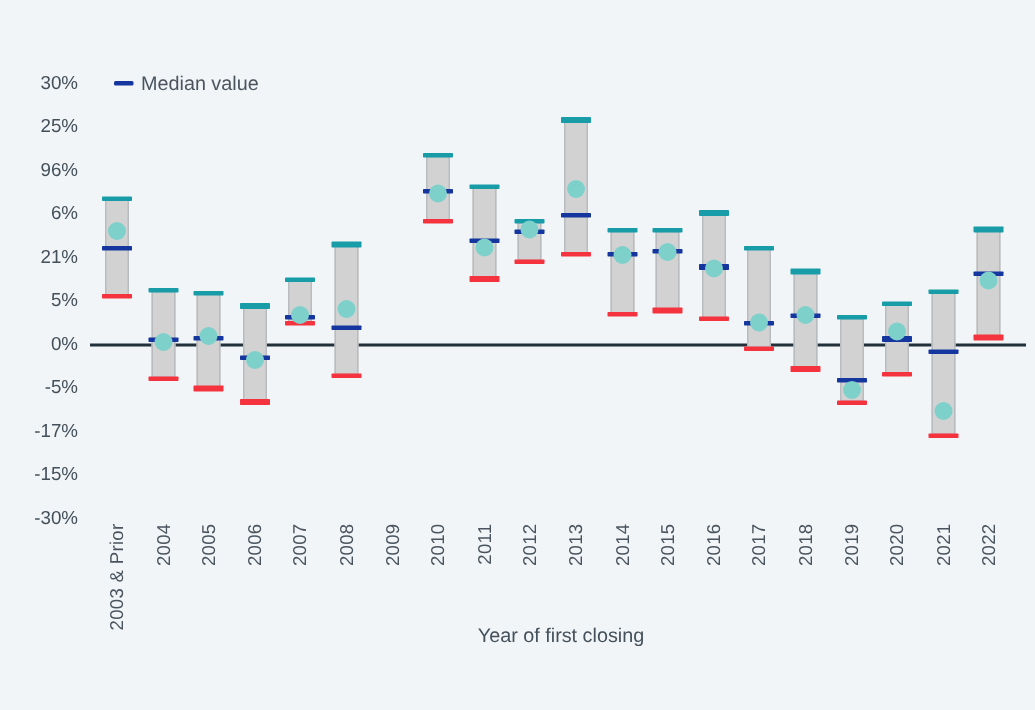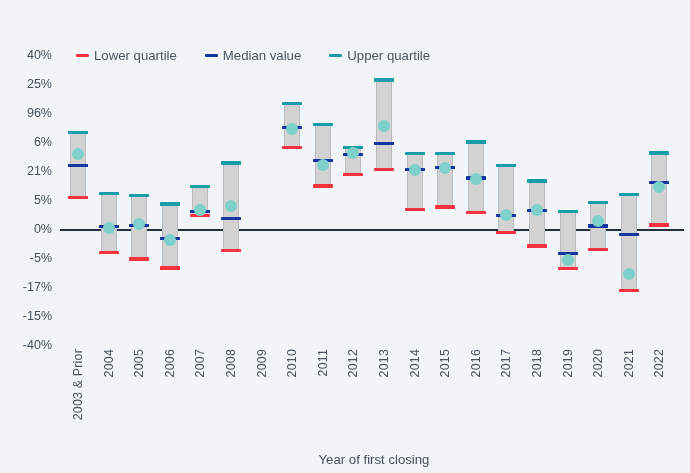--- a/index.html
+++ b/index.html
@@ -126,46 +126,38 @@
   }
 </style>
 </head>
 <body>
 
 <div id="chart-root">
 
 
   <div id="legend">
       <div class="legend-item">
-        <span class="legend-dash" style="background: rgb(245, 51, 63);"></span>
-        <span>Lower quartile</span>
-      </div>
-      <div class="legend-item">
         <span class="legend-dash" style="background: rgb(21, 54, 158);"></span>
         <span>Median value</span>
       </div>
-      <div class="legend-item">
-        <span class="legend-dash" style="background: rgb(24, 156, 168);"></span>
-        <span>Upper quartile</span>
-      </div>
     </div>
 
   <div id="plot">
     <div id="zero-line" style="top: 174px; width: 624px;"></div>
-  <div class="ytick-label" style="top: 0px;">40%</div>
+  <div class="ytick-label" style="top: 0px;">30%</div>
       <div class="ytick-label" style="top: 29px;">25%</div>
       <div class="ytick-label" style="top: 58px;">96%</div>
       <div class="ytick-label" style="top: 87px;">6%</div>
       <div class="ytick-label" style="top: 116px;">21%</div>
       <div class="ytick-label" style="top: 145px;">5%</div>
       <div class="ytick-label" style="top: 174px;">0%</div>
       <div class="ytick-label" style="top: 203px;">-5%</div>
       <div class="ytick-label" style="top: 232px;">-17%</div>
       <div class="ytick-label" style="top: 261px;">-15%</div>
-      <div class="ytick-label" style="top: 290px;">-40%</div>
+      <div class="ytick-label" style="top: 290px;">-30%</div>
       <div class="bar-group" style="left: 0px;">
         <div class="box" style="left: 10px; top: 77.72px; height: 64.96px; width: 16px;"></div>
         <div class="cap-upper" style="left: 8px; top: 76.02px; width: 20px;"></div>
         <div class="cap-lower" style="left: 8px; top: 140.98px; width: 20px;"></div>
         <div class="cap-median" style="left: 8px; top: 108.5px; width: 20px;"></div>
         <div class="avg-dot" style="left: 18px; top: 99.18px; width: 12px; height: 12px;"></div>
       </div>
       <div class="bar-group" style="left: 0px;">
         <div class="box" style="left: 40.6px; top: 138.62px; height: 58.58px; width: 16px;"></div>
         <div class="cap-upper" style="left: 38.6px; top: 136.92px; width: 20px;"></div>
@@ -288,21 +280,21 @@
       </div>
       <div class="bar-group" style="left: 0px;">
         <div class="box" style="left: 591.4px; top: 98.02px; height: 71.92px; width: 16px;"></div>
         <div class="cap-upper" style="left: 589.4px; top: 96.32px; width: 20px;"></div>
         <div class="cap-lower" style="left: 589.4px; top: 168.24px; width: 20px;"></div>
         <div class="cap-median" style="left: 589.4px; top: 125.9px; width: 20px;"></div>
         <div class="avg-dot" style="left: 599.4px; top: 132.24px; width: 12px; height: 12px;"></div>
       </div>
     </div>
 
-  <div id="xaxis-title" style="left: 60px; width: 628px; top: 416px; margin-top: 36px;">Year of first closing</div>
+  <div id="xaxis-title" style="left: 60px; width: 628px; top: 416px;">Year of first closing</div>
 
 <div class="xtick-label" style="left: 71px; top: 349px;">2003 &amp; Prior</div>
     <div class="xtick-label" style="left: 101.6px; top: 349px;">2004</div>
     <div class="xtick-label" style="left: 132.2px; top: 349px;">2005</div>
     <div class="xtick-label" style="left: 162.8px; top: 349px;">2006</div>
     <div class="xtick-label" style="left: 193.4px; top: 349px;">2007</div>
     <div class="xtick-label" style="left: 224px; top: 349px;">2008</div>
     <div class="xtick-label" style="left: 254.6px; top: 349px;">2009</div>
     <div class="xtick-label" style="left: 285.2px; top: 349px;">2010</div>
     <div class="xtick-label" style="left: 315.8px; top: 349px;">2011</div>

